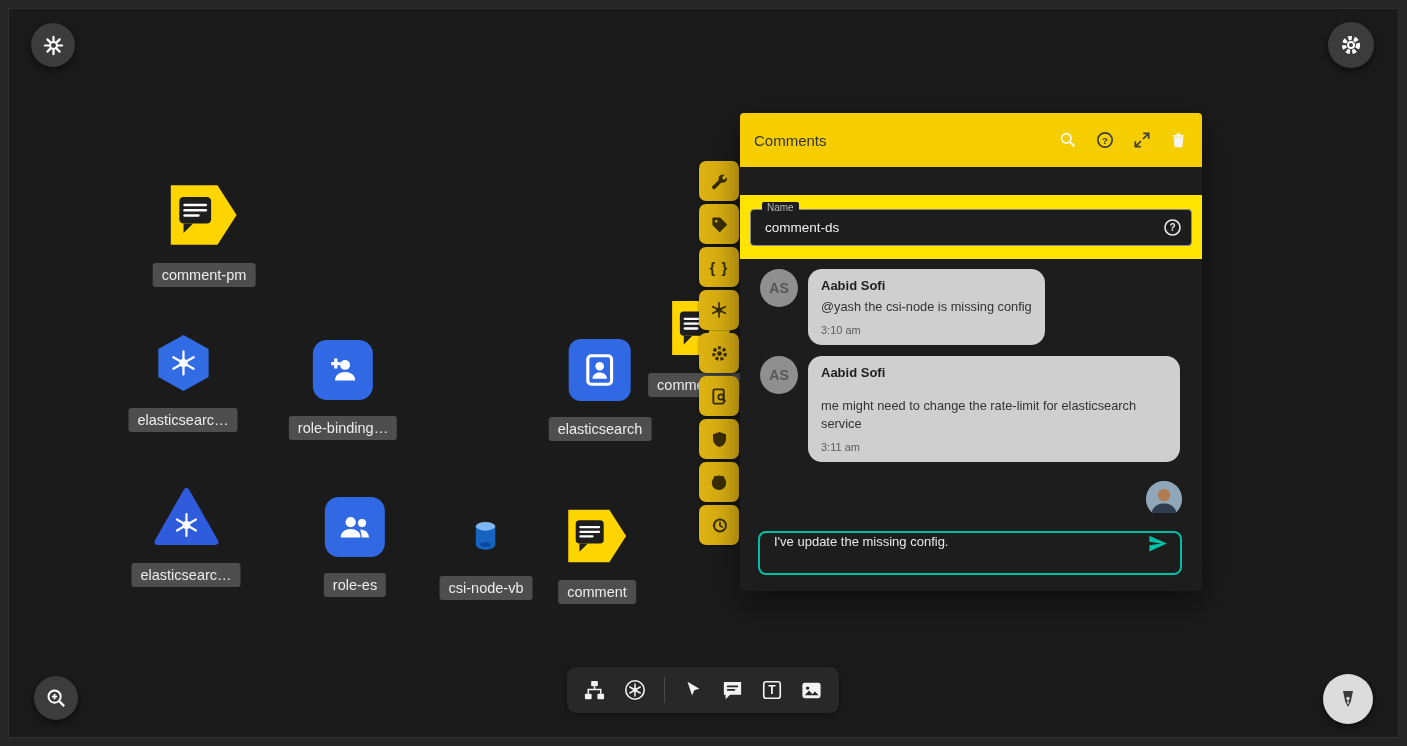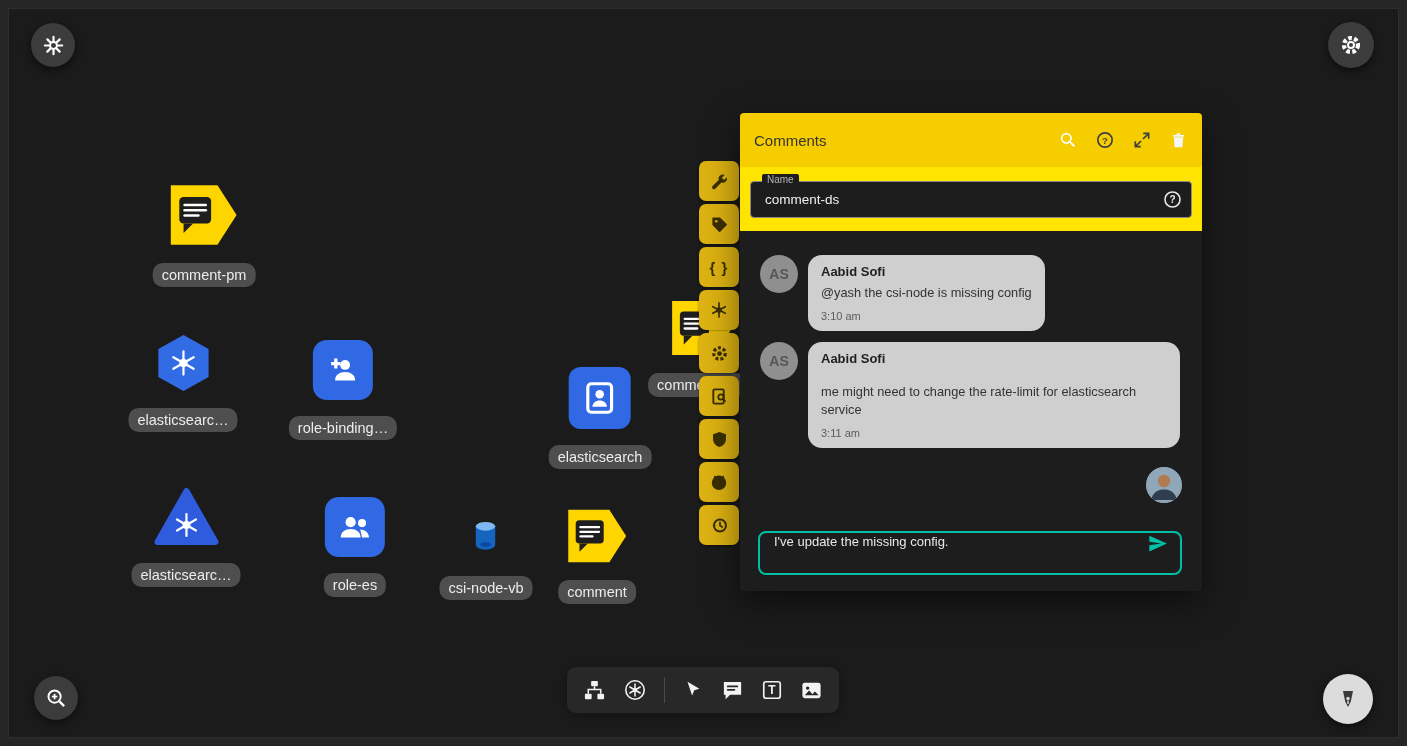--- a/index.html
+++ b/index.html
@@ -16,21 +16,21 @@
     display:flex;align-items:center;justify-content:center;
     box-shadow:0 3px 8px rgba(0,0,0,.55);cursor:pointer;z-index:6;
   }
   .circle-btn.light{background:#dcdcdc;}
 
   
   .node{position:absolute;display:flex;flex-direction:column;align-items:center;
     transform:translateX(-50%);z-index:1;cursor:pointer;}
   .node-label{
     margin-top:16px;background:#4e4e4e;color:#ececec;font-size:14.5px;
-    padding:3px 9px;border-radius:10px;white-space:nowrap;line-height:1.25;
+    padding:3px 9px;border-radius:3px;white-space:nowrap;line-height:1.25;
   }
   .blue-square{display:flex;align-items:center;justify-content:center;}
 
   
   .node-toolbar{position:absolute;left:699px;top:161px;display:flex;flex-direction:column;gap:3px;z-index:3;}
   .tb-btn{
     width:40px;height:40px;border-radius:7px;background:#DDB212;color:#3a2f00;
     display:flex;align-items:center;justify-content:center;cursor:pointer;
     box-shadow:0 1px 3px rgba(0,0,0,.45);
   }
@@ -43,21 +43,21 @@
     display:flex;flex-direction:column;z-index:4;overflow:hidden;
   }
   .panel-header{
     height:54px;background:#F6CE00;display:flex;align-items:center;
     padding:0 14px;flex:0 0 auto;
   }
   .panel-title{font-size:15px;color:#333;flex:1;}
   .header-icons{display:flex;align-items:center;gap:17px;}
   .header-icons svg{cursor:pointer;display:block;}
 
-  .name-section{background:#FFE400;padding:14px 10px 13px 10px;flex:0 0 auto;}
+  .name-section{background:#FFE400;padding:14px 10px 13px 10px;flex:0 0 auto;margin-top:28px;}
   .name-wrap{position:relative;}
   .float-label{
     position:absolute;top:-7px;left:12px;font-size:10px;color:#b5b5b5;
     background:#1d1d1d;padding:0 5px;border-radius:2px;z-index:1;
   }
   .name-input{
     width:100%;box-sizing:border-box;height:37px;background:#1d1d1d;
     border:1px solid #8a8a8a;border-radius:4px;color:#f0f0f0;font-size:13.5px;
     padding:0 40px 0 14px;outline:none;font-family:inherit;
   }
@@ -175,21 +175,21 @@
   <div class="blue-square" style="width:60px;height:60px;border-radius:14px;background:#3069E3;">
     <svg width="36" height="36" viewBox="0 0 24 24" fill="#fff">
       <circle cx="13.5" cy="8.6" r="3.3"></circle>
       <path d="M6.8 19c0-3.6 3-5.6 6.7-5.6s6.7 2 6.7 5.6z"></path>
       <path d="M4.2 6.6h2V4.4h2.2v2.2h2v2.2h-2V11H6.2V8.8h-2z"></path>
     </svg>
   </div>
   <div class="node-label">role-binding…</div>
 </div>
 
-<div class="node" style="left:600px;top:339px;margin-top:28px;">
+<div class="node" style="left:600px;top:339px;">
   <div class="blue-square" style="width:62px;height:62px;border-radius:12px;background:#3069E3;">
     <svg width="38" height="38" viewBox="0 0 24 24">
       <rect x="4.5" y="3" width="15" height="18" rx="2.2" fill="none" stroke="#fff" stroke-width="2"></rect>
       <circle cx="12" cy="9.6" r="2.7" fill="#fff"></circle>
       <path d="M7.4 17.6c0-2.6 2.1-4.1 4.6-4.1s4.6 1.5 4.6 4.1z" fill="#fff"></path>
     </svg>
   </div>
   <div class="node-label">elasticsearch</div>
 </div>
 

